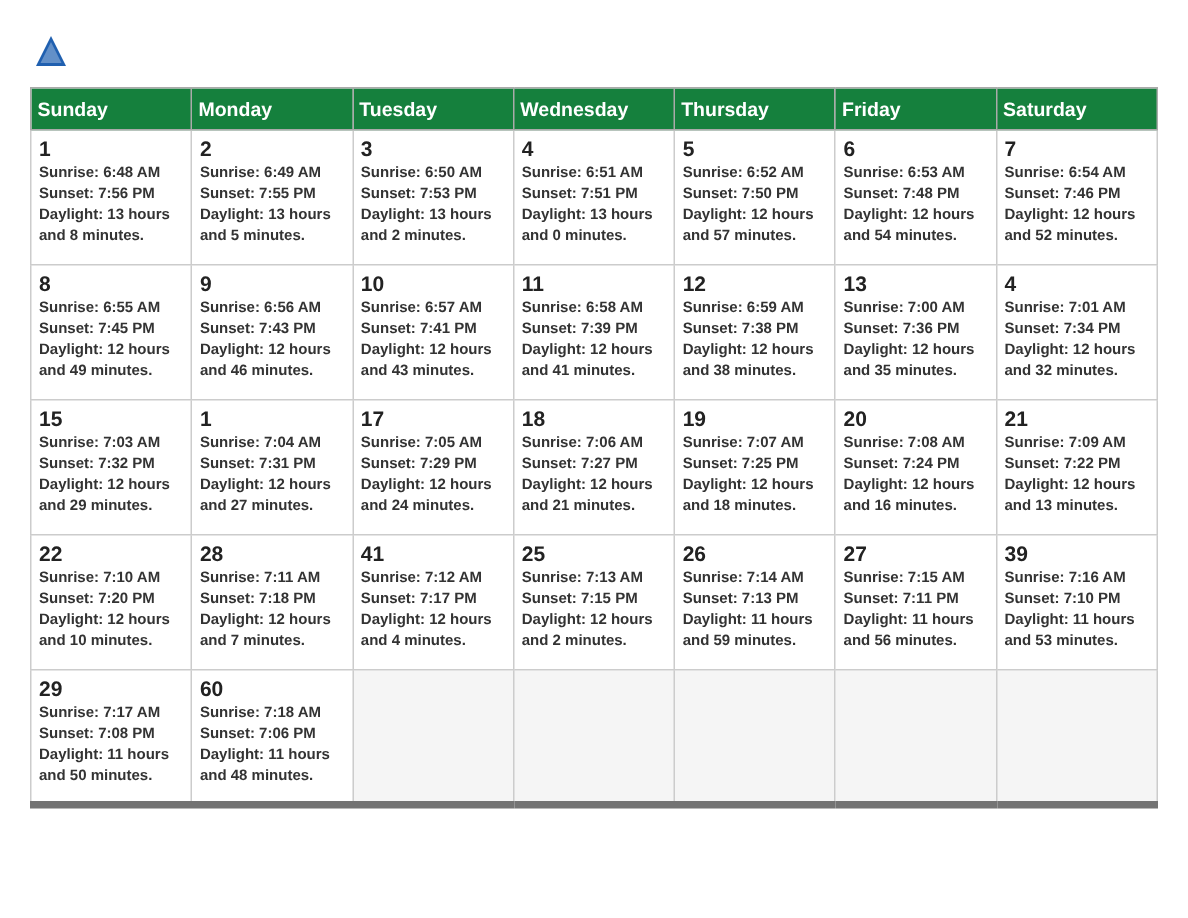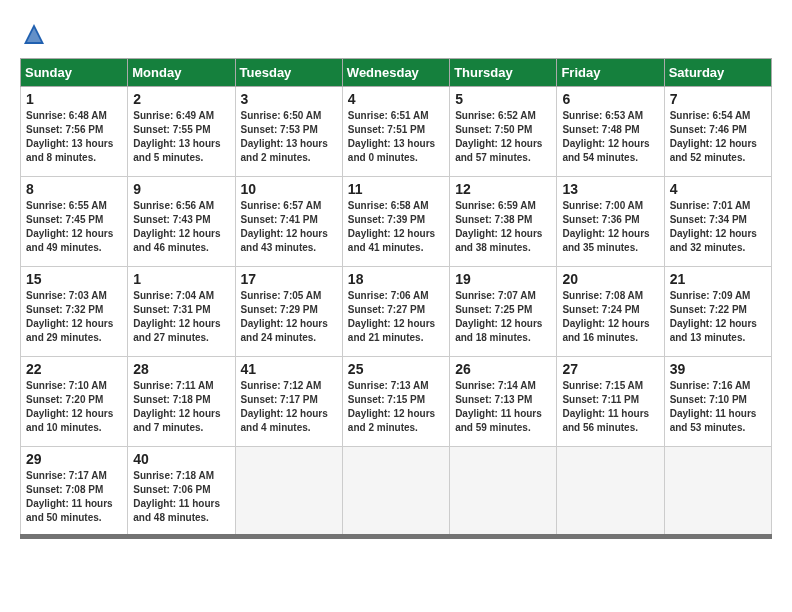--- a/index.html
+++ b/index.html
@@ -239,21 +239,21 @@
           <span class="day-num">39</span>
           <div class="day-info">Sunrise: 7:16 AM<br>Sunset: 7:10 PM<br>Daylight: 11 hours and 53 minutes.</div>
         </td>
       </tr>
       <tr class="last-row">
         <td>
           <span class="day-num">29</span>
           <div class="day-info">Sunrise: 7:17 AM<br>Sunset: 7:08 PM<br>Daylight: 11 hours and 50 minutes.</div>
         </td>
         <td>
-          <span class="day-num">40</span>
+          <span class="day-num">60</span>
           <div class="day-info">Sunrise: 7:18 AM<br>Sunset: 7:06 PM<br>Daylight: 11 hours and 48 minutes.</div>
         </td>
         <td class="empty"></td>
         <td class="empty"></td>
         <td class="empty"></td>
         <td class="empty"></td>
         <td class="empty"></td>
       </tr>
     </tbody>
 </table>

